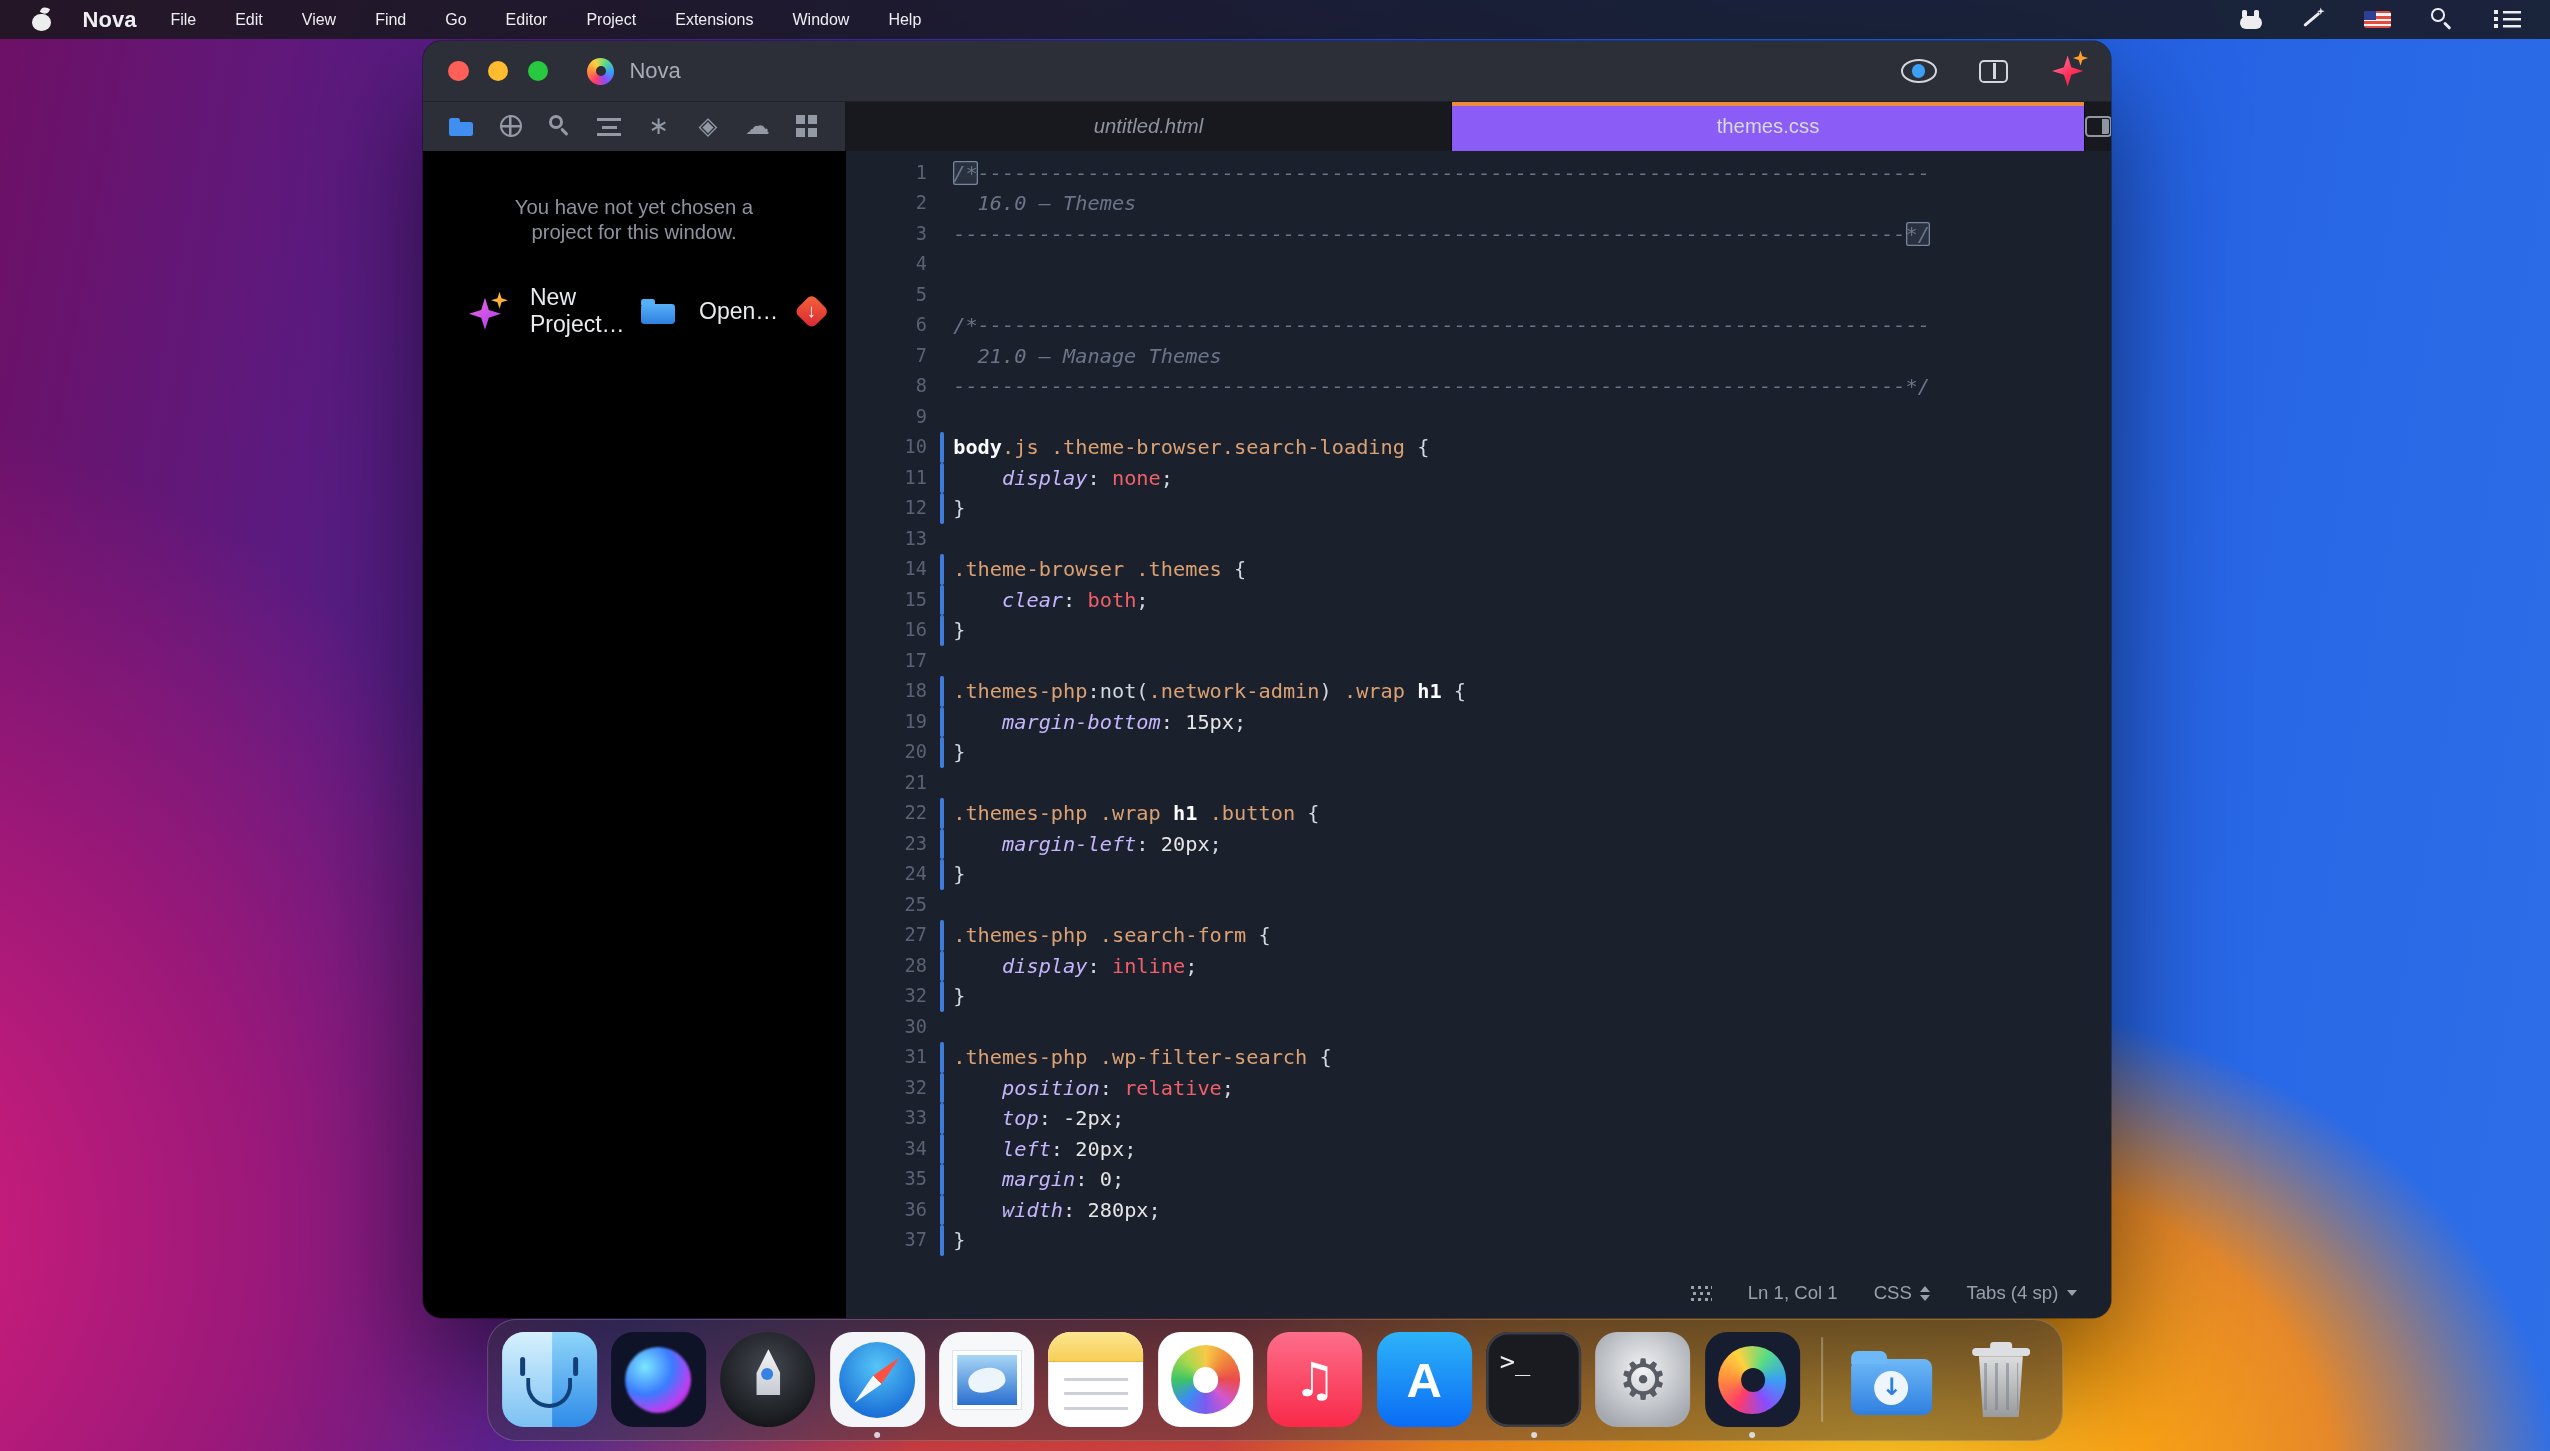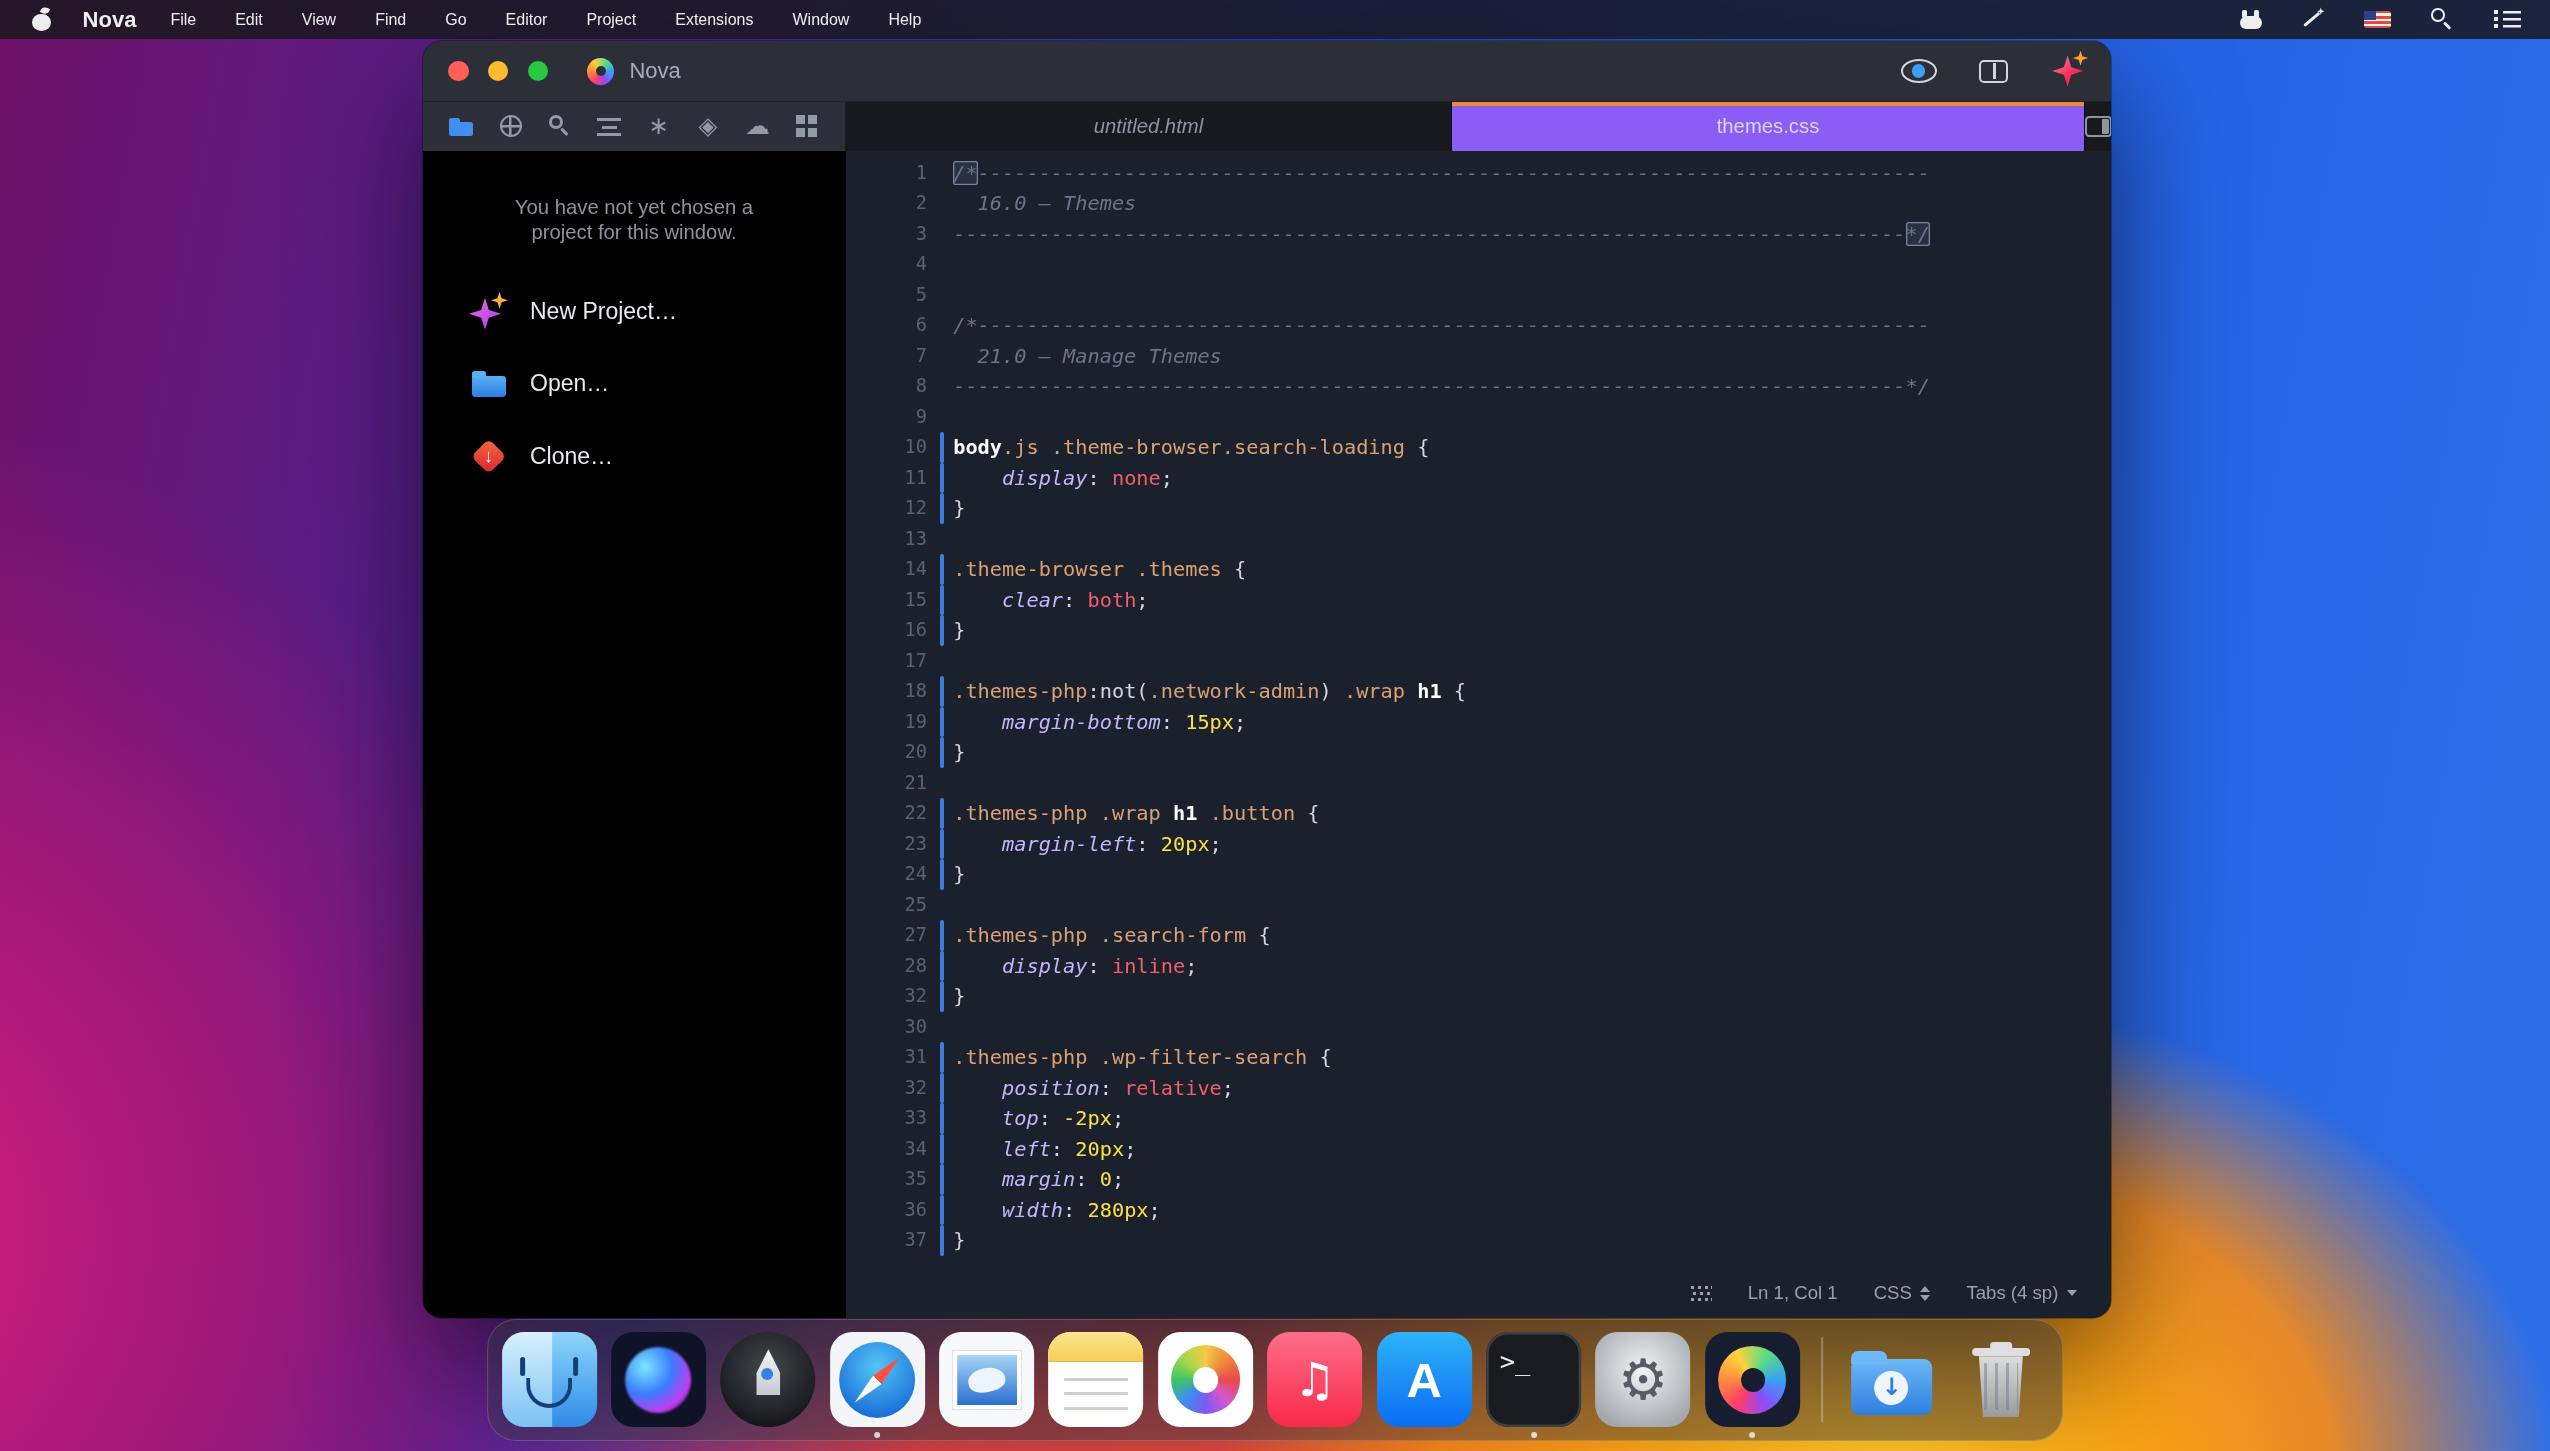--- a/index.html
+++ b/index.html
@@ -100,21 +100,21 @@
   .tab-active::before{content:"";position:absolute;left:0;right:0;top:0;height:4.2px;background:#ED8B3C;}
   .tab-end{flex:1;display:flex;align-items:center;justify-content:center;background:#17191f;border-left:0.8px solid #0b0c0f;}
   .panel-icon{width:27px;height:20.3px;border:2.5px solid #8f96a2;border-radius:4.2px;position:relative;box-sizing:border-box;}
   .panel-icon::before{content:"";position:absolute;top:0.8px;bottom:0.8px;right:0.8px;width:7.6px;background:#8f96a2;border-radius:0 1.7px 1.7px 0;}
 
   
   .main{flex:1;display:flex;min-height:0;}
   .sidebar{width:423px;flex:none;background:#000000;display:flex;flex-direction:column;padding-top:44px;
     box-sizing:border-box;border-right:0.8px solid rgba(0,0,0,.35);}
   .empty-msg{margin:0;padding:0 69px;text-align:center;color:#8e939e;font-size:20.3px;line-height:25.4px;}
-  .proj-items{margin-top:36px;padding:0 46px 34px;display:flex;flex-direction:column;gap:13.5px;border-bottom:0.8px solid rgba(0,0,0,.3);}
+  .proj-items{margin-top:36px;padding:0 46px 34px;display:flex;gap:13.5px;border-bottom:0.8px solid rgba(0,0,0,.3);}
   .proj-item{display:flex;align-items:center;gap:22px;height:59px;font-size:23px;color:#e9ebef;}
   .si{width:39px;height:39px;position:relative;flex:none;}
   .si-spark::before{content:"";position:absolute;left:0;top:6px;width:32px;height:32px;background:linear-gradient(140deg,#f06ae0,#a83cf0);
     clip-path:polygon(50% 0,62% 38%,100% 50%,62% 62%,50% 100%,38% 62%,0 50%,38% 38%);}
   .si-spark::after{content:"";position:absolute;right:0;top:0;width:17px;height:17px;background:#ffb03a;
     clip-path:polygon(50% 0,62% 38%,100% 50%,62% 62%,50% 100%,38% 62%,0 50%,38% 38%);}
   .si-folder::before{content:"";position:absolute;left:2.5px;top:12px;width:34px;height:20.3px;background:linear-gradient(180deg,#56b0f6,#2f7fe0);border-radius:3.4px;}
   .si-folder::after{content:"";position:absolute;left:2.5px;top:6.8px;width:14.4px;height:6.8px;background:#56b0f6;border-radius:2.5px 2.5px 0 0;}
   .si-clone::before{content:"";position:absolute;left:6.8px;top:6.8px;width:25.4px;height:25.4px;background:linear-gradient(140deg,#f4683c,#d92332);border-radius:6px;transform:rotate(45deg);}
   .si-clone::after{content:"↓";position:absolute;inset:0;display:flex;align-items:center;justify-content:center;color:#fff;font-size:18.6px;font-weight:bold;}
@@ -126,21 +126,21 @@
   .cl .num{width:81px;flex:none;text-align:right;color:#5a6273;font-size:18.6px;line-height:30.5px;}
   .cl .cbar{width:4.2px;flex:none;margin-left:12.7px;border-radius:1.7px;}
   .cl.changed .cbar{background:#3F7BDB;}
   .cl .ct{padding-left:9.3px;color:#d3d7df;}
   .tok-cm{color:#6b7488;font-style:italic;}
   .tok-hl{box-shadow:inset 0 0 0 1.3px rgba(175,190,220,.6);background:rgba(130,150,190,.14);border-radius:2.5px;}
   .tok-el{color:#fbfcfe;font-weight:700;}
   .tok-cls{color:#dba173;}
   .tok-prop{color:#c4b5fd;font-style:italic;}
   .tok-val{color:#f25f68;}
-  .tok-num{color:#fde047;}
+  .tok-num{color:#e5e5e5;}
   .tok-pl{color:#d3d7df;}
   .status{position:absolute;right:29px;bottom:10.2px;display:flex;align-items:center;gap:36px;color:#98a0ad;font-size:18.6px;background:rgba(27,33,44,.85);padding:3.4px 5.1px;border-radius:5.1px;}
   .status-group{display:flex;align-items:center;gap:8.5px;}
   .sym-icon{width:20.3px;height:15.2px;color:#98a0ad;background:
     repeating-linear-gradient(90deg,currentColor 0 3.4px,transparent 3.4px 6.8px) 0 0/100% 3.4px no-repeat,
     repeating-linear-gradient(90deg,currentColor 0 3.4px,transparent 3.4px 6.8px) 1.7px 6px/100% 3.4px no-repeat,
     repeating-linear-gradient(90deg,currentColor 0 3.4px,transparent 3.4px 6.8px) 0 12px/100% 3.4px no-repeat;}
   .tri{width:0;height:0;border-left:5.1px solid transparent;border-right:5.1px solid transparent;display:block;}
   .tri-up{border-bottom:6px solid #98a0ad;}
   .tri-down{border-top:6px solid #98a0ad;}

